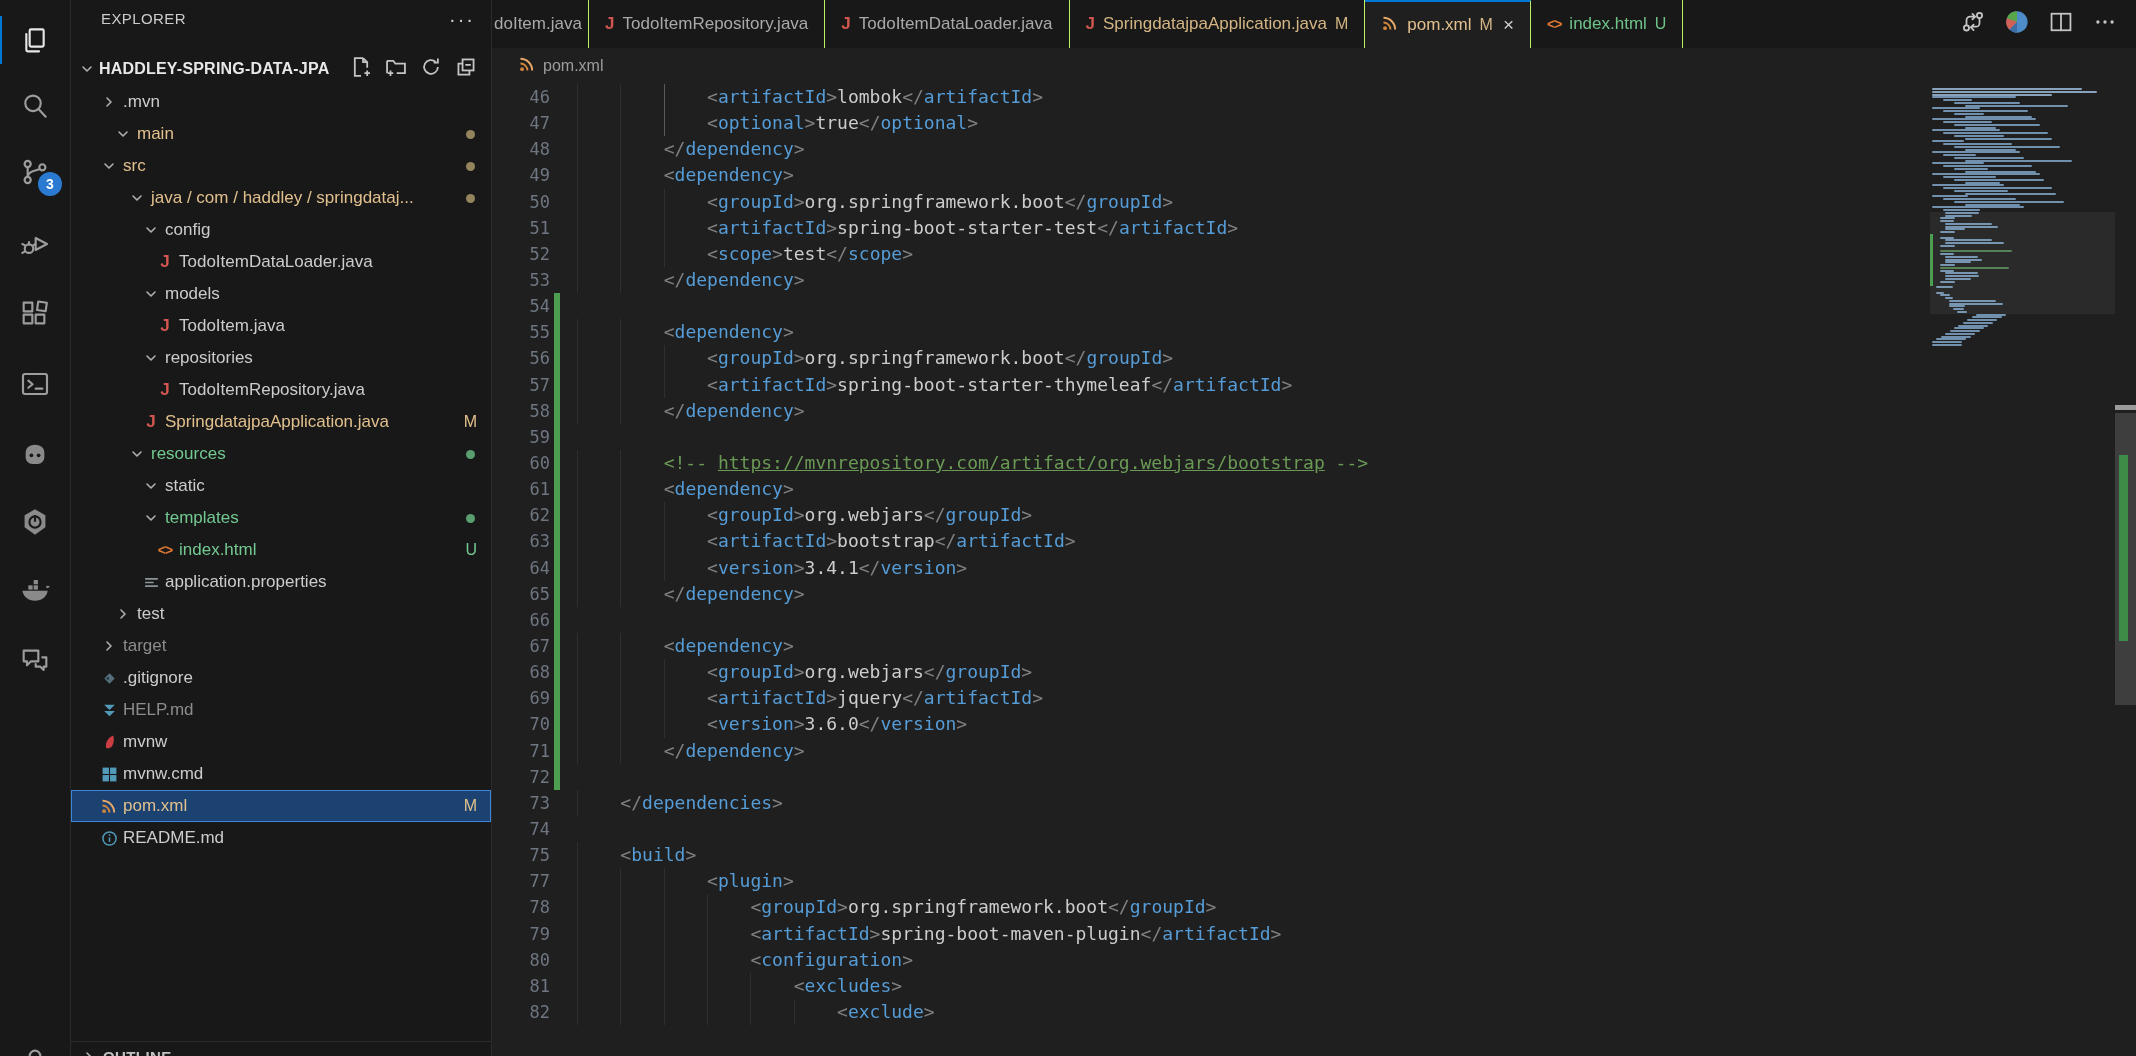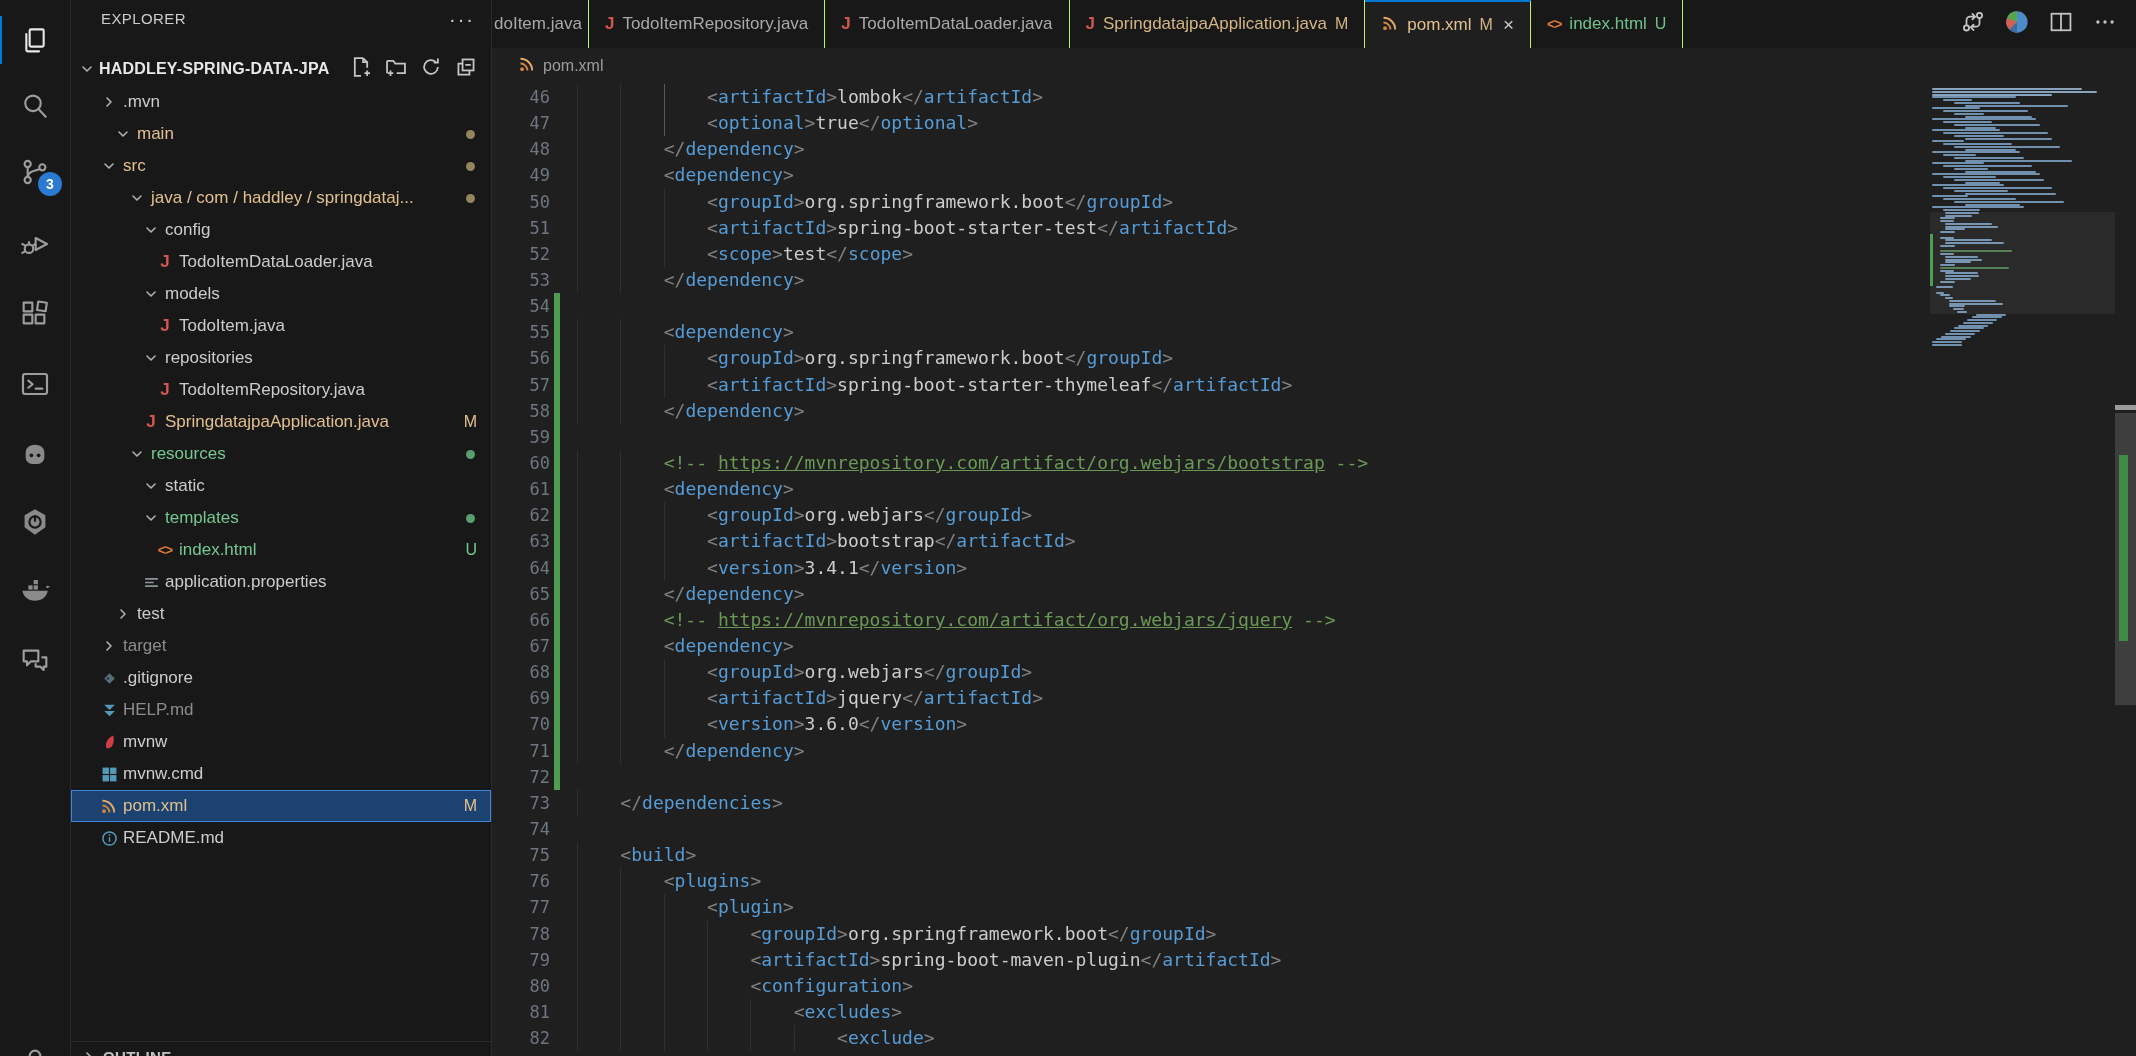--- a/index.html
+++ b/index.html
@@ -551,21 +551,21 @@
           <span class="ct">            <span class="p">&lt;</span><span class="tag">version</span><span class="p">&gt;</span>3.4.1<span class="p">&lt;/</span><span class="tag">version</span><span class="p">&gt;</span><i class="guide" style="left: calc(0ch);"></i><i class="guide" style="left: calc(4ch);"></i><i class="guide" style="left: calc(8ch);"></i></span>
         </div>
         <div class="line">
           <span class="ln">65</span>
           <span class="addedbar"></span>
           <span class="ct">        <span class="p">&lt;/</span><span class="tag">dependency</span><span class="p">&gt;</span><i class="guide" style="left: calc(0ch);"></i><i class="guide" style="left: calc(4ch);"></i></span>
         </div>
         <div class="line">
           <span class="ln">66</span>
           <span class="addedbar"></span>
-          <span class="ct"><span class="com">        &lt;!-- <span class="url">https://mvnrepository.com/artifact/org.webjars/jquery</span> --&gt;</span><i class="guide" style="left: calc(0ch);"></i><i class="guide" style="left: calc(4ch);"></i></span>
+          <span class="ct"><i class="guide" style="left: calc(0ch);"></i><i class="guide" style="left: calc(4ch);"></i></span>
         </div>
         <div class="line">
           <span class="ln">67</span>
           <span class="addedbar"></span>
           <span class="ct">        <span class="p">&lt;</span><span class="tag">dependency</span><span class="p">&gt;</span><i class="guide" style="left: calc(0ch);"></i><i class="guide" style="left: calc(4ch);"></i></span>
         </div>
         <div class="line">
           <span class="ln">68</span>
           <span class="addedbar"></span>
           <span class="ct">            <span class="p">&lt;</span><span class="tag">groupId</span><span class="p">&gt;</span>org.webjars<span class="p">&lt;/</span><span class="tag">groupId</span><span class="p">&gt;</span><i class="guide" style="left: calc(0ch);"></i><i class="guide" style="left: calc(4ch);"></i><i class="guide" style="left: calc(8ch);"></i></span>
@@ -594,24 +594,20 @@
           <span class="ln">73</span>
           <span class="ct">    <span class="p">&lt;/</span><span class="tag">dependencies</span><span class="p">&gt;</span><i class="guide" style="left: calc(0ch);"></i></span>
         </div>
         <div class="line">
           <span class="ln">74</span>
           <span class="ct"><i class="guide" style="left: calc(0ch);"></i></span>
         </div>
         <div class="line">
           <span class="ln">75</span>
           <span class="ct">    <span class="p">&lt;</span><span class="tag">build</span><span class="p">&gt;</span><i class="guide" style="left: calc(0ch);"></i></span>
-        </div>
-        <div class="line">
-          <span class="ln">76</span>
-          <span class="ct">        <span class="p">&lt;</span><span class="tag">plugins</span><span class="p">&gt;</span><i class="guide" style="left: calc(0ch);"></i><i class="guide" style="left: calc(4ch);"></i></span>
         </div>
         <div class="line">
           <span class="ln">77</span>
           <span class="ct">            <span class="p">&lt;</span><span class="tag">plugin</span><span class="p">&gt;</span><i class="guide" style="left: calc(0ch);"></i><i class="guide" style="left: calc(4ch);"></i><i class="guide" style="left: calc(8ch);"></i></span>
         </div>
         <div class="line">
           <span class="ln">78</span>
           <span class="ct">                <span class="p">&lt;</span><span class="tag">groupId</span><span class="p">&gt;</span>org.springframework.boot<span class="p">&lt;/</span><span class="tag">groupId</span><span class="p">&gt;</span><i class="guide" style="left: calc(0ch);"></i><i class="guide" style="left: calc(4ch);"></i><i class="guide" style="left: calc(8ch);"></i><i class="guide" style="left: calc(12ch);"></i></span>
         </div>
         <div class="line">

